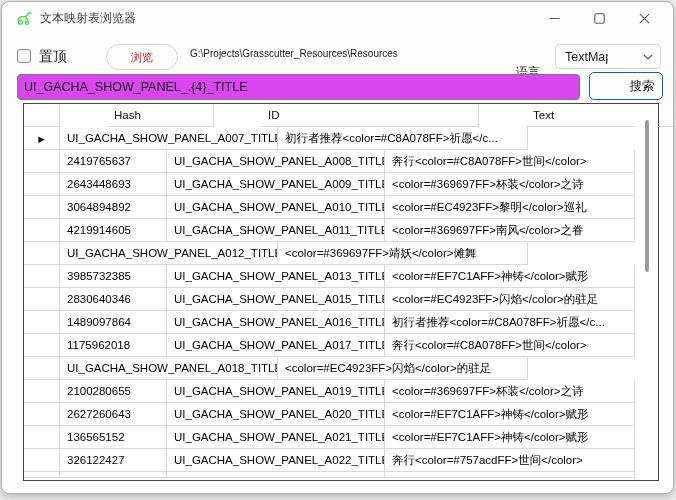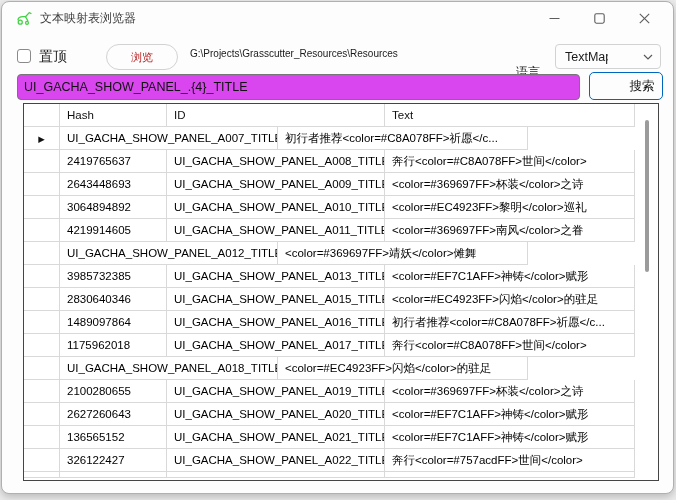--- a/index.html
+++ b/index.html
@@ -37,21 +37,21 @@
     border:1px solid #767676; border-radius:4px; background:#d946ef;
     font-size:12.5px; color:#111; padding:8px 6px; font-family:inherit; }
   .btn-search { position:absolute; left:587px; top:70px; width:74px; height:28px;
     background:#fdfdfd; border:1.5px solid var(--accent); border-radius:5px;
     font-size:12.5px; color:#111; font-family:inherit;padding-left:32px; }
 
   
   .grid { position:absolute; left:21px; top:101px; width:636px; height:378px;
     background:#fff; border:1px solid #454545; }
   .ghead, .grow { display:flex; width:611px; }
-  .ghead { height:23px; }
+  .ghead { height:23px;gap:47px; }
   .grow { height:23px; }
   .grow.partial { height:6px; overflow:hidden; }
   .gc { flex:none; overflow:hidden; white-space:nowrap; font-size:11.5px;
     line-height:22px; color:#000; padding-left:7px;
     border-right:1px solid #d9d9d9; border-bottom:1px solid #d9d9d9; }
   .gc.rh   { width:36px; padding-left:0; text-align:center; }
   .gc.hash { width:107px; }
   .gc.id   { width:218px; }
   .gc.text { width:250px; }
   .ghead .gc { color:#101010; }

